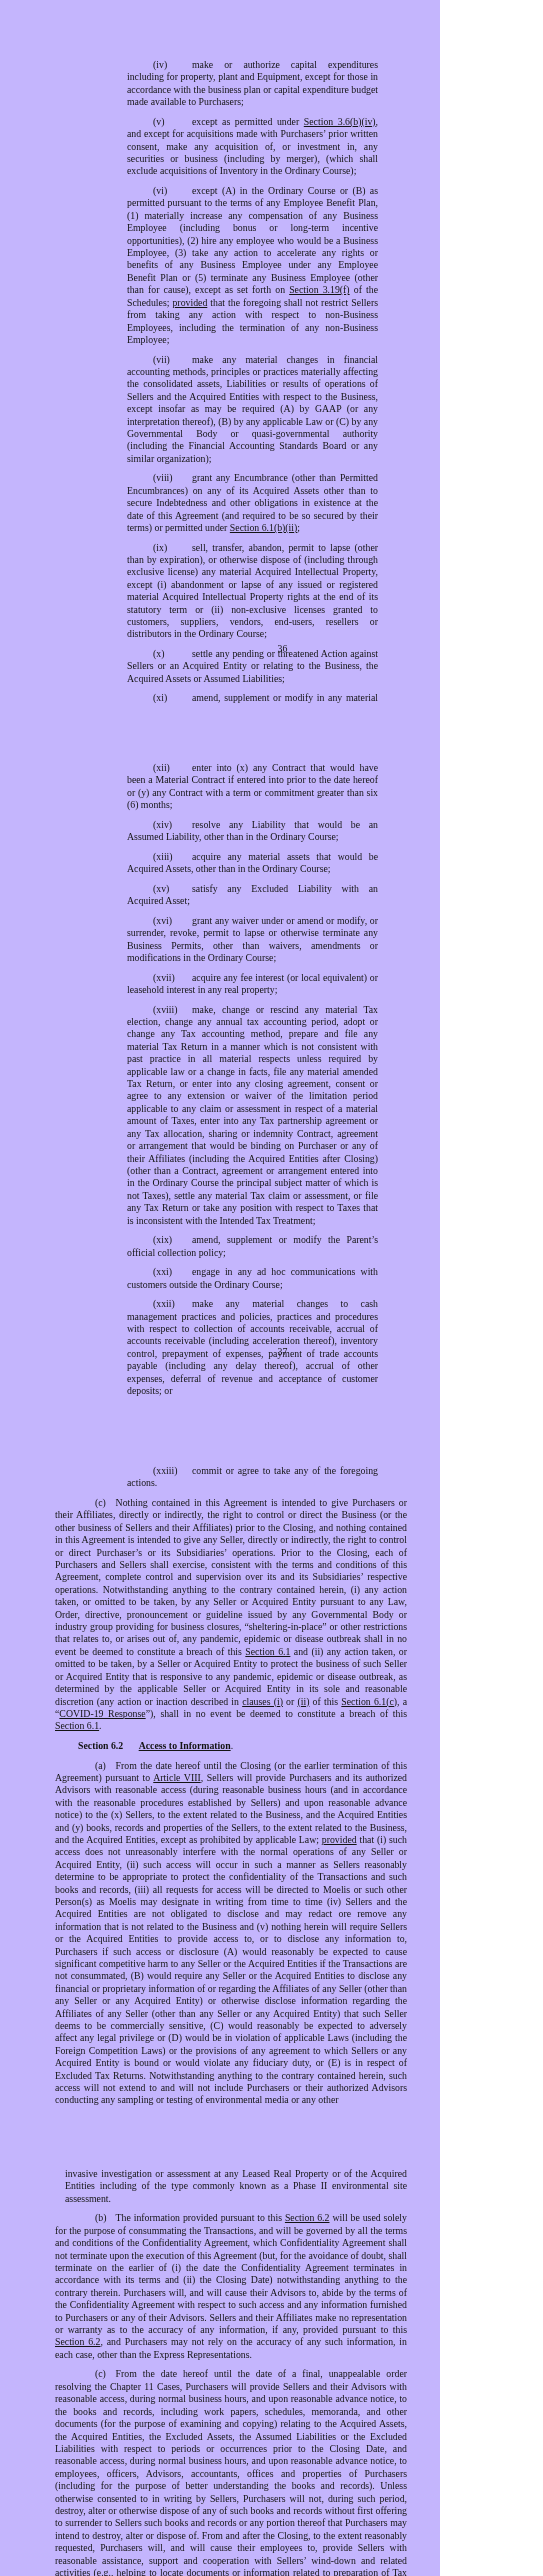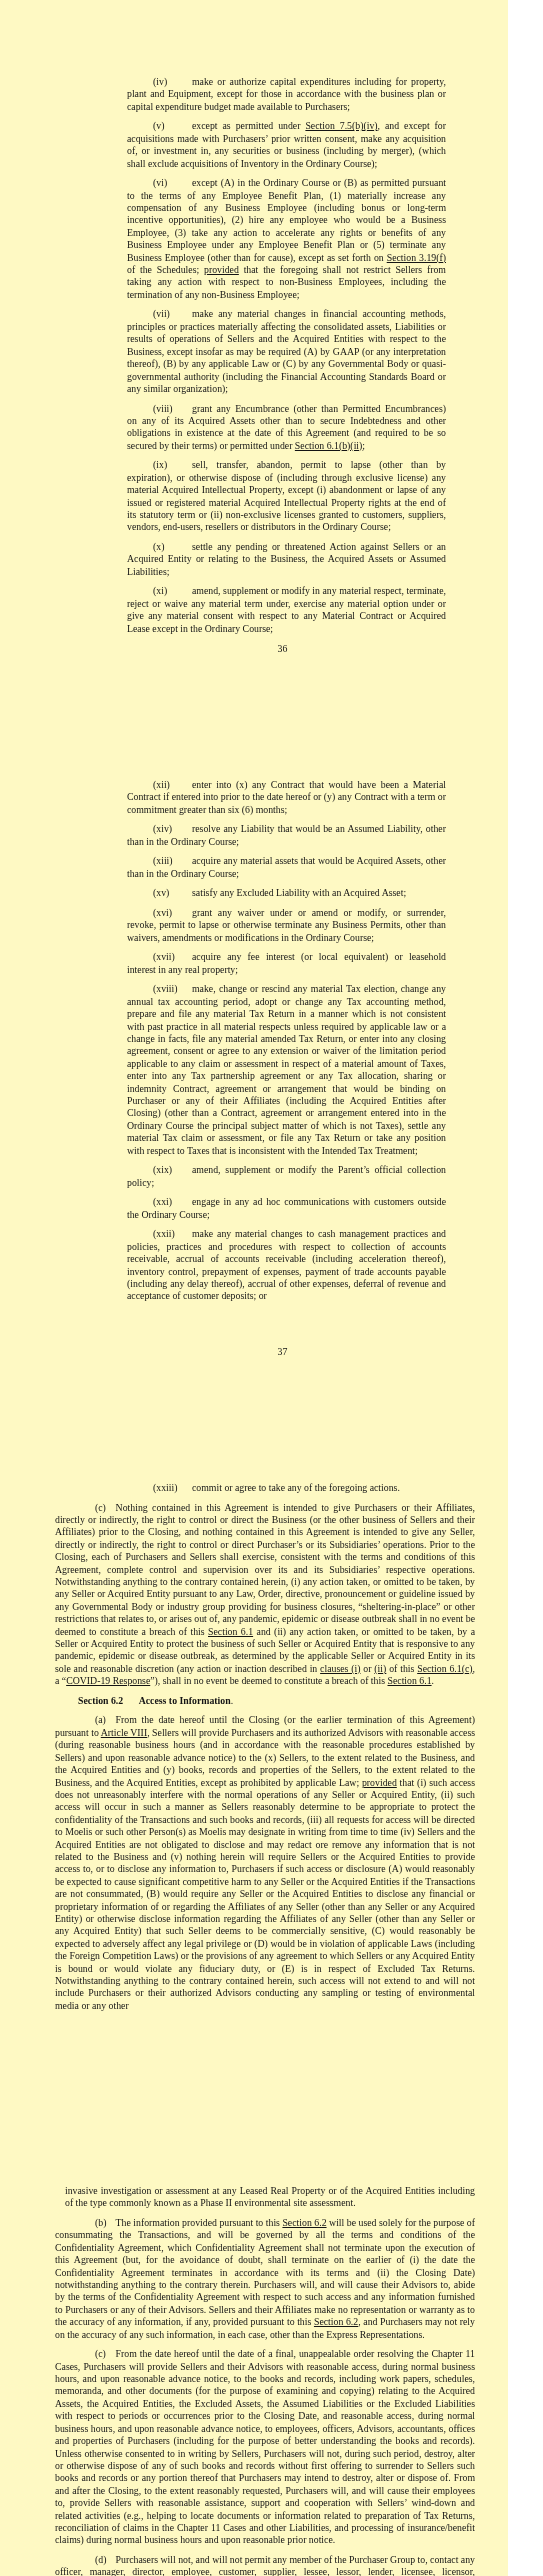--- a/index.html
+++ b/index.html
@@ -6,57 +6,57 @@
   body{
     width:544px;
     font-family:"Liberation Serif","DejaVu Serif",serif;
     font-size:9.8px;
     line-height:12.4px;
     color:#141414;
   }
   .doc{width:544px;}
   .page{
     position:relative;
-    width:508px;
+    width:440px;
     height:703px;
     box-sizing:border-box;
-    padding:76px 33px 0 55px;
-    background:#fef9c3;
+    padding:59px 33px 0 55px;
+    background:#c4b5fd;
     overflow:hidden;
   }
   .page-number{
     position:absolute;
     top:643px;
     left:55px;
     width:455px;
     text-align:center;
   }
   .block{margin:0;text-align:justify;}
   .block + .block{margin-top:7.2px;}
   .list-item{margin-left:72px;margin-right:29px;text-indent:26px;}
   .paragraph{text-indent:40px;}
   .paragraph-cont{text-indent:0;margin-left:10px;}
   .section-paragraph{text-indent:23px;}
   .label{display:inline-block;min-width:39px;text-indent:0;}
   .paragraph .label{min-width:20.6px;}
   .section-paragraph .tab{display:inline-block;width:15.5px;}
   .u{text-decoration:underline;}
   .b{font-weight:bold;}
-  .bu{font-weight:bold;}
+  .bu{font-weight:bold;text-decoration:underline;}
   .i{}
 </style>
 </head>
 <body>
 
 <div class="doc">
 
   <div class="page">
     <div class="page-content">
         <p class="block list-item"><span class="label">(iv)</span>make or authorize capital expenditures including for property, plant and Equipment, except for those in accordance with the business plan or capital expenditure budget made available to Purchasers;</p>
-        <p class="block list-item"><span class="label">(v)</span>except as permitted under <span class="u">Section 7.5(b)(iv)</span>, and except for acquisitions made with Purchasers’ prior written consent, make any acquisition of, or investment in, any securities or business (including by merger), (which shall exclude acquisitions of Inventory in the Ordinary Course);</p>
+        <p class="block list-item"><span class="label">(v)</span>except as permitted under <span class="u">Section 3.6(b)(iv)</span>, and except for acquisitions made with Purchasers’ prior written consent, make any acquisition of, or investment in, any securities or business (including by merger), (which shall exclude acquisitions of Inventory in the Ordinary Course);</p>
         <p class="block list-item"><span class="label">(vi)</span>except (A) in the Ordinary Course or (B) as permitted pursuant to the terms of any Employee Benefit Plan, (1) materially increase any compensation of any Business Employee (including bonus or long-term incentive opportunities), (2) hire any employee who would be a Business Employee, (3) take any action to accelerate any rights or benefits of any Business Employee under any Employee Benefit Plan or (5) terminate any Business Employee (other than for cause), except as set forth on <span class="u">Section 3.19(f)</span> of the Schedules; <span class="u">provided</span> that the foregoing shall not restrict Sellers from taking any action with respect to non-Business Employees, including the termination of any non-Business Employee;</p>
         <p class="block list-item"><span class="label">(vii)</span>make any material changes in financial accounting methods, principles or practices materially affecting the consolidated assets, Liabilities or results of operations of Sellers and the Acquired Entities with respect to the Business, except insofar as may be required (A) by GAAP (or any interpretation thereof), (B) by any applicable Law or (C) by any Governmental Body or quasi-governmental authority (including the Financial Accounting Standards Board or any similar organization);</p>
         <p class="block list-item"><span class="label">(viii)</span>grant any Encumbrance (other than Permitted Encumbrances) on any of its Acquired Assets other than to secure Indebtedness and other obligations in existence at the date of this Agreement (and required to be so secured by their terms) or permitted under <span class="u">Section 6.1(b)(ii)</span>;</p>
         <p class="block list-item"><span class="label">(ix)</span>sell, transfer, abandon, permit to lapse (other than by expiration), or otherwise dispose of (including through exclusive license) any material Acquired Intellectual Property, except (i) abandonment or lapse of any issued or registered material Acquired Intellectual Property rights at the end of its statutory term or (ii) non-exclusive licenses granted to customers, suppliers, vendors, end-users, resellers or distributors in the Ordinary Course;</p>
         <p class="block list-item"><span class="label">(x)</span>settle any pending or threatened Action against Sellers or an Acquired Entity or relating to the Business, the Acquired Assets or Assumed Liabilities;</p>
         <p class="block list-item"><span class="label">(xi)</span>amend, supplement or modify in any material respect, terminate, reject or waive any material term under, exercise any material option under or give any material consent with respect to any Material Contract or Acquired Lease except in the Ordinary Course;</p>
       </div>
     <div class="page-number">36</div>
   </div>
 

